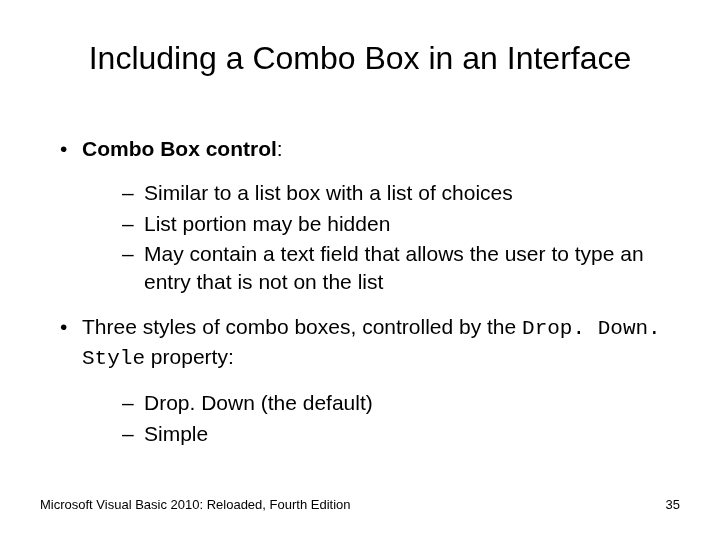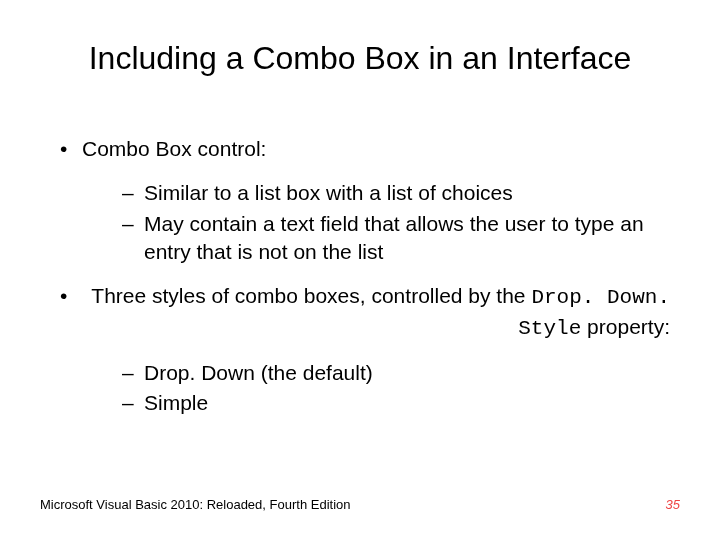--- a/index.html
+++ b/index.html
@@ -41,74 +41,73 @@
     padding-left: 22px;
     position: relative;
   }
   .l1::before {
     content: "•";
     position: absolute;
     left: 0;
     top: 0;
   }
   .l1 .lead {
-    font-weight: 400;
+    font-weight: 700;
   }
   .sub {
     margin: 16px;
     padding: 0 0 0 46px;
     list-style: none;
   }
   .sub li {
     position: relative;
     padding-left: 22px;
     margin: 2px 0;
   }
   .sub li::before {
     content: "–";
     position: absolute;
     left: 0;
     top: 0;
   }
   .block2 {
     margin-top: 14px;
-    text-align: right;
   }
   .mono {
     font-family: "Courier New", Courier, monospace;
   }
   .footer-left {
     position: absolute;
     left: 40px;
     bottom: 28px;
     font-size: 13px;
   }
   .footer-right {
     position: absolute;
     right: 40px;
     bottom: 28px;
     font-size: 13px;
-    color: #ef4444;
-    font-style: italic;
+    color: #000000;
   }
 </style>
 </head>
 <body>
 
 <div class="slide">
 
   <div class="title">Including a Combo Box in an Interface</div>
 
   <div class="body">
 
     <div class="l1">
       <span class="lead">Combo Box control</span><span>:</span>
     </div>
     <ul class="sub">
       <li>Similar to a list box with a list of choices</li>
+      <li>List portion may be hidden</li>
       <li>May contain a text field that allows the user to type an entry that is not on the list</li>
     </ul>
 
     <div class="l1 block2">
       <span>Three styles of combo boxes, controlled by the </span><span class="mono">Drop. Down. Style</span><span> property:</span>
     </div>
     <ul class="sub">
       <li>Drop. Down (the default)</li>
       <li>Simple</li>
     </ul>

